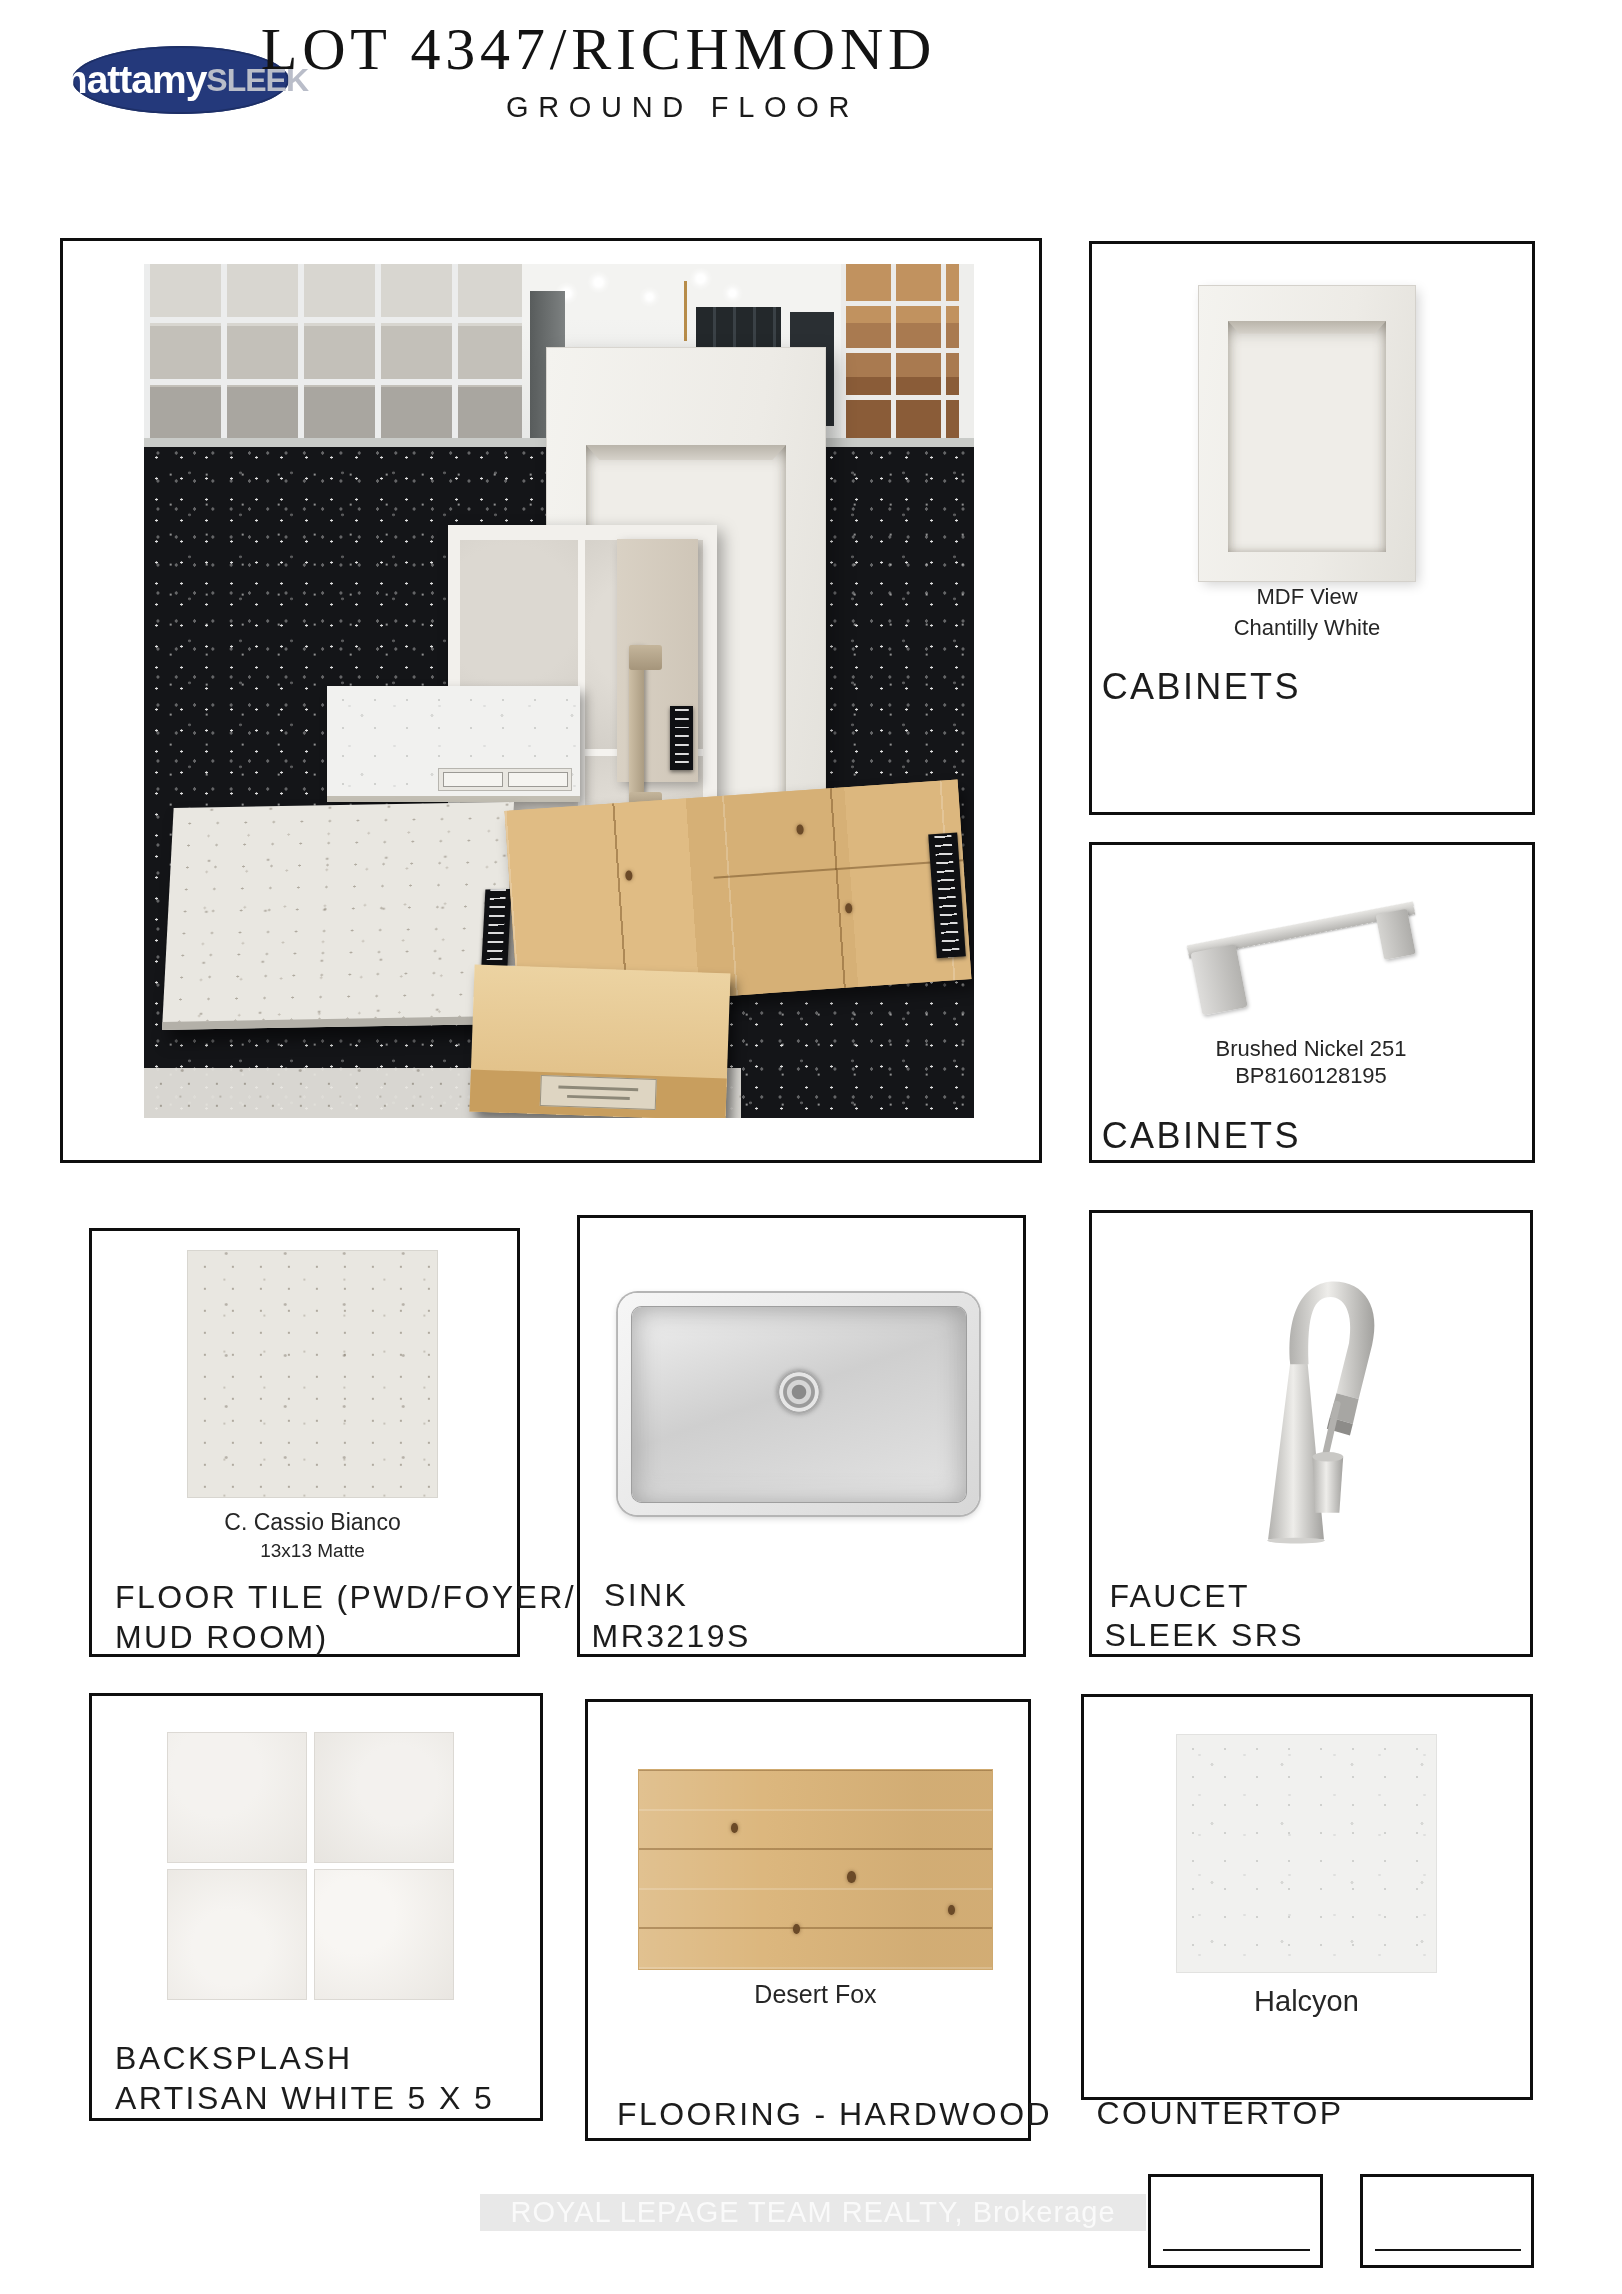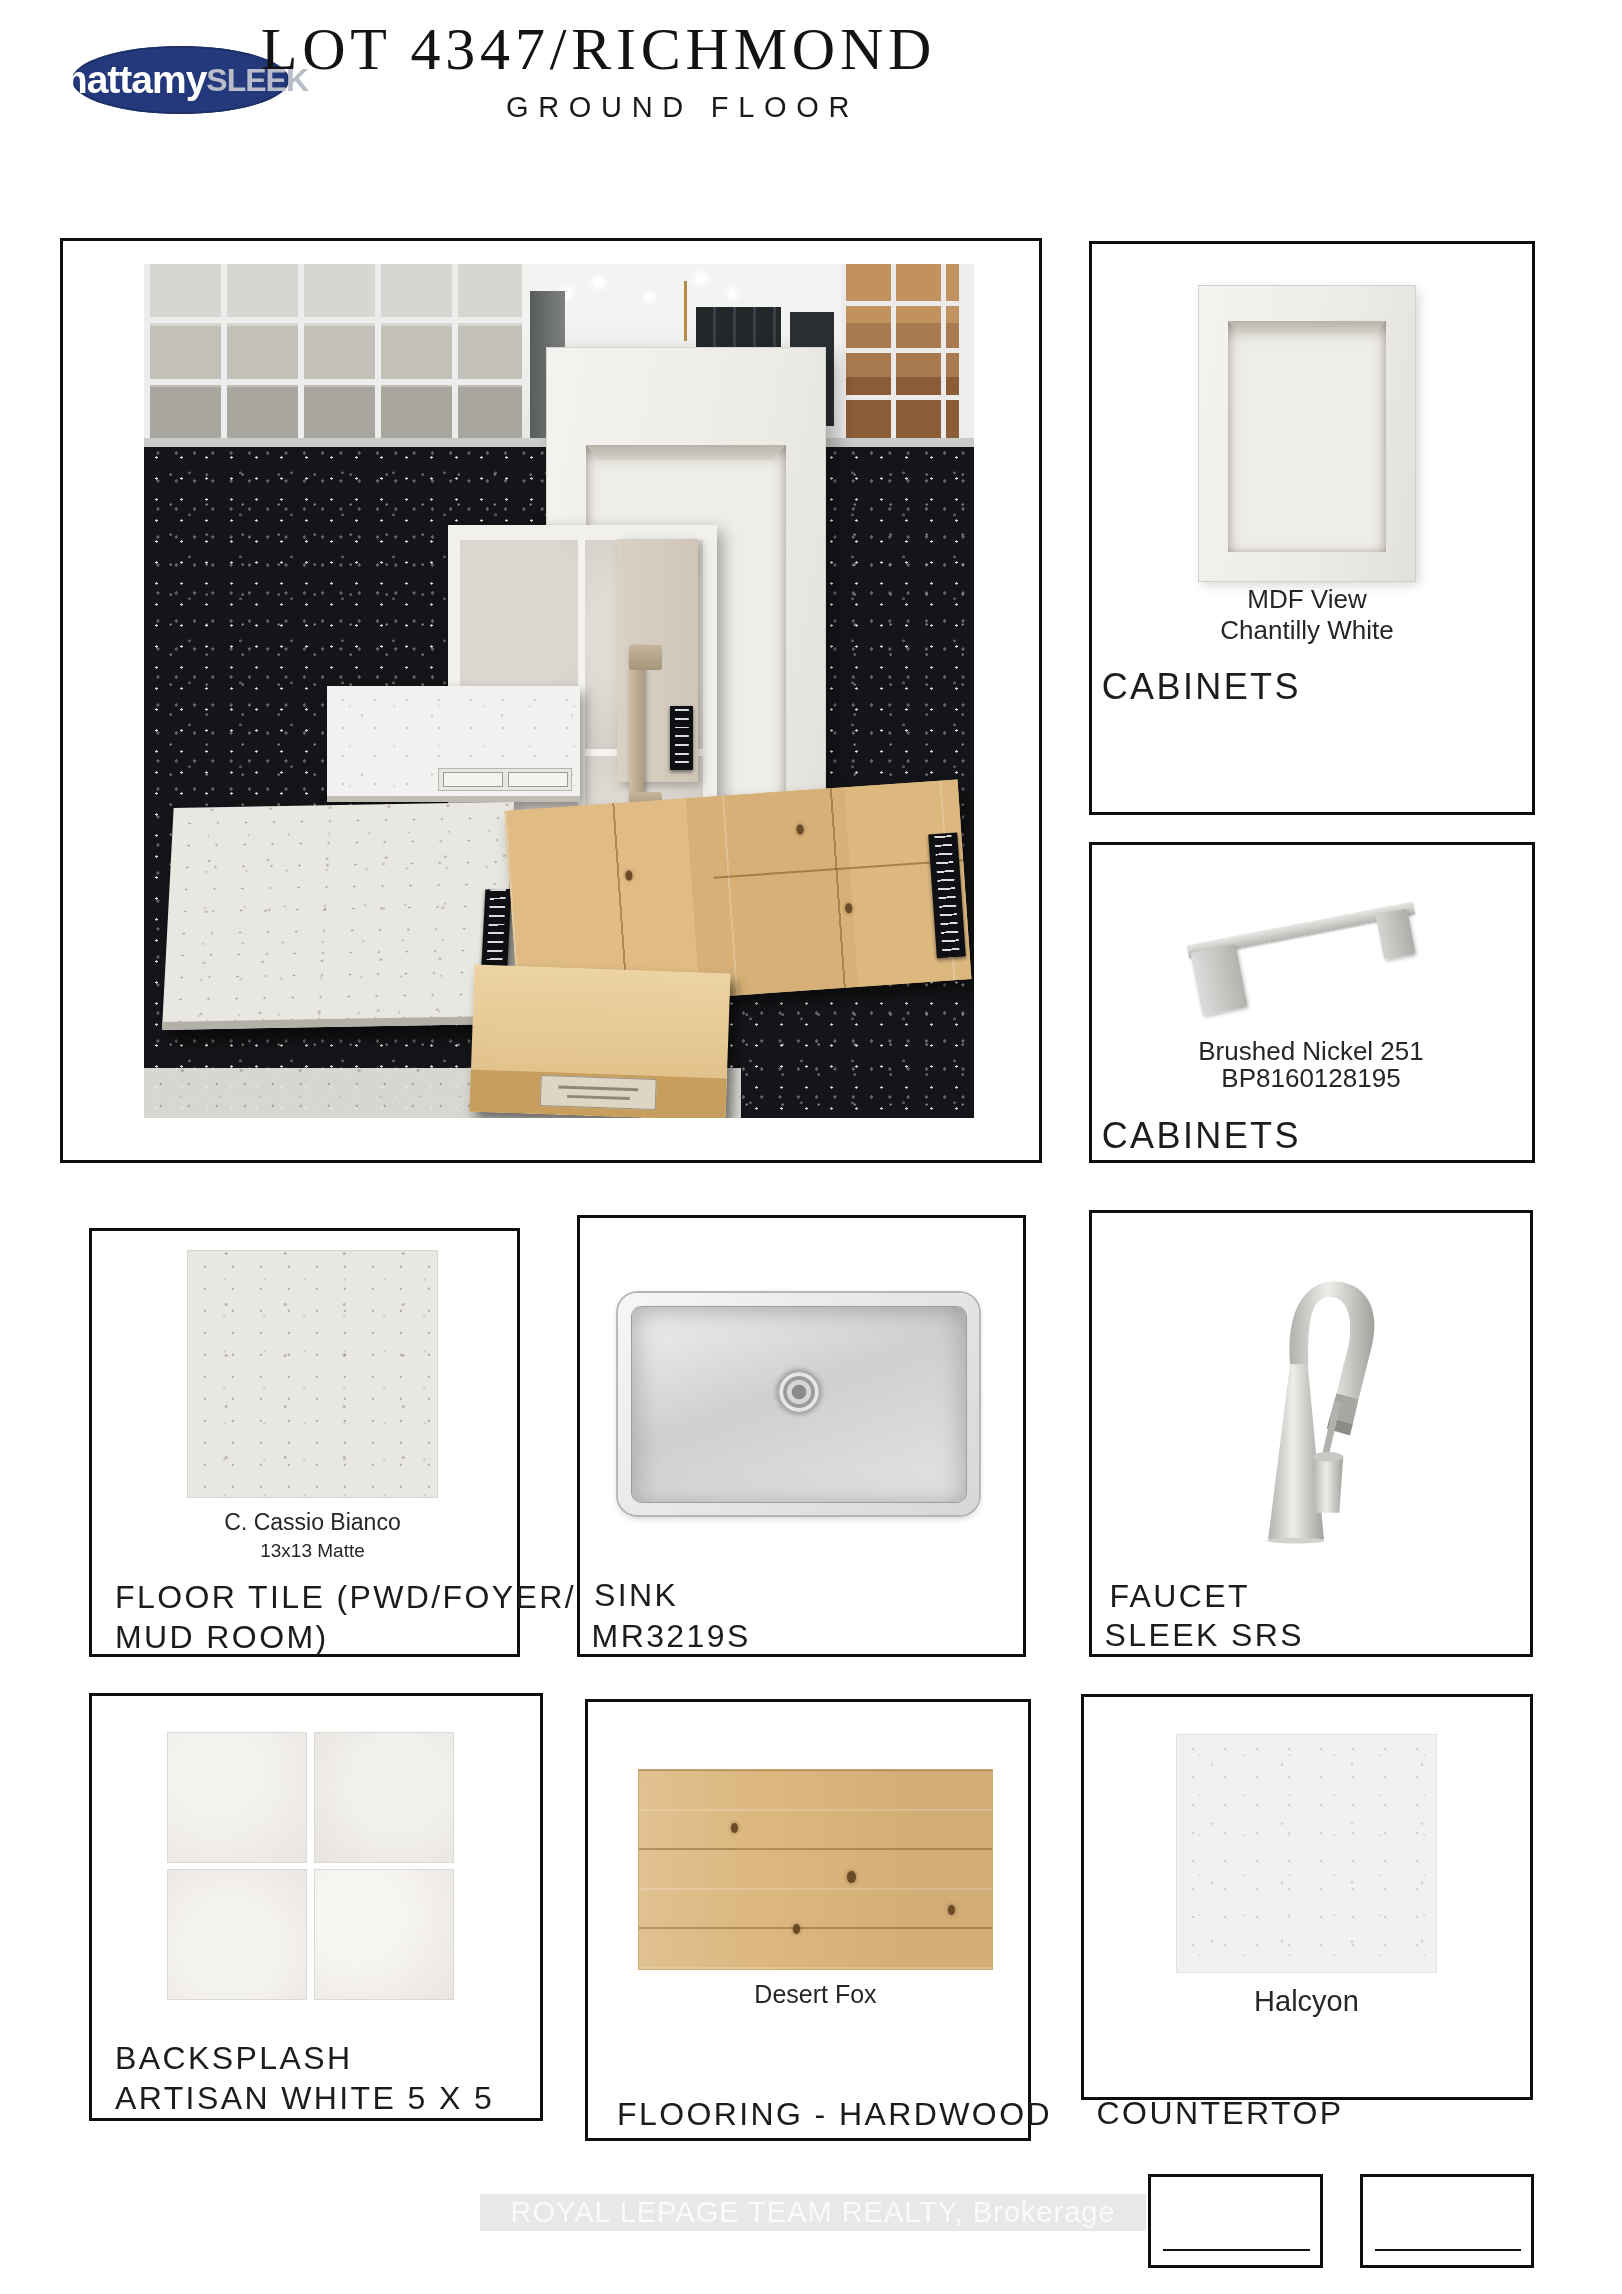--- a/index.html
+++ b/index.html
@@ -4,21 +4,21 @@
 <style>
   html,body{margin:0;padding:0;}
   body{
     width:1622px;height:2294px;position:relative;background:#ffffff;
     font-family:"Liberation Sans", sans-serif;color:#1b1b1b;overflow:hidden;
   }
   .abs{position:absolute;}
   .panel{position:absolute;border:3.9px solid #0e0e0e;background:#fff;box-sizing:border-box;}
   .lbl{position:absolute;font-size:32px;letter-spacing:2.4px;color:#1c1c1c;white-space:nowrap;}
   .lbl-lg{font-size:36px;}
-  .cap{position:absolute;font-size:26px;color:#262626;text-align:center;white-space:nowrap;}
+  .cap{position:absolute;font-size:22px;color:#262626;text-align:center;white-space:nowrap;}
   
   .logo-oval{
     position:absolute;left:72px;top:46px;width:217px;height:68px;border-radius:50%;
     background:#24397b;display:flex;align-items:center;justify-content:center;white-space:nowrap;
     box-shadow:0 0 0 1.9px #1d2f66 inset;
   }
   .logo-bold{font-weight:bold;font-size:39px;color:#ffffff;letter-spacing:-1px;}
   .logo-light{font-weight:bold;font-size:32px;color:#b9bdc9;letter-spacing:-1px;}
   .page-title{
     position:absolute;left:0;top:15.4px;width:1197px;text-align:center;
@@ -218,21 +218,21 @@
 <div class="panel" style="left:577px;top:1215px;width:449px;height:442px;">
   <div class="abs" style="left:38px;top:75px;width:361px;height:222px;border-radius:19.3px;
        background:linear-gradient(135deg,#f6f6f6,#d7d7d7);box-shadow:0 0 0 1.9px #b5b5b5, 0 2.9px 7.7px rgba(0,0,0,.2);">
     <div class="abs" style="left:13.5px;right:13.5px;top:13.5px;bottom:13.5px;border-radius:9.7px;
          background:linear-gradient(160deg,#f0f0f0 0%,#cfcfcf 45%,#e4e4e4 100%);
          box-shadow:inset 0 0 27px rgba(0,0,0,.35), inset 0 -11.6px 17.4px rgba(255,255,255,.55), 0 0 0 1px #9e9e9e;">
       <div class="abs" style="left:50%;top:44%;width:44px;height:44px;transform:translate(-50%,-50%);border-radius:50%;
            background:radial-gradient(circle,#8a8a8a 0 6.8px,#d6d6d6 7.7px 11.6px,#9b9b9b 12.6px 15.4px,#e6e6e6 16.4px 19.3px,#aaaaaa 20px);box-shadow:0 0 5.8px rgba(0,0,0,.35);"></div>
     </div>
   </div>
-  <div class="lbl" style="left:14px;top:359px;">SINK</div>
+  <div class="lbl" style="left:24px;top:359px;">SINK</div>
   <div class="lbl" style="left:11.6px;top:400px;">MR3219S</div>
 </div>
 
 <div class="panel" style="left:1089px;top:1210px;width:444px;height:447px;">
   <div class="abs" style="left:126px;top:41px;width:183px;height:290px;">
     <svg width="183" height="290" viewBox="0 0 190 300">
       <defs>
         <linearGradient id="met" x1="0" y1="0" x2="1" y2="0">
           <stop offset="0" stop-color="#b2b1ae"></stop>
             <stop offset="0.45" stop-color="#eeedea"></stop>

